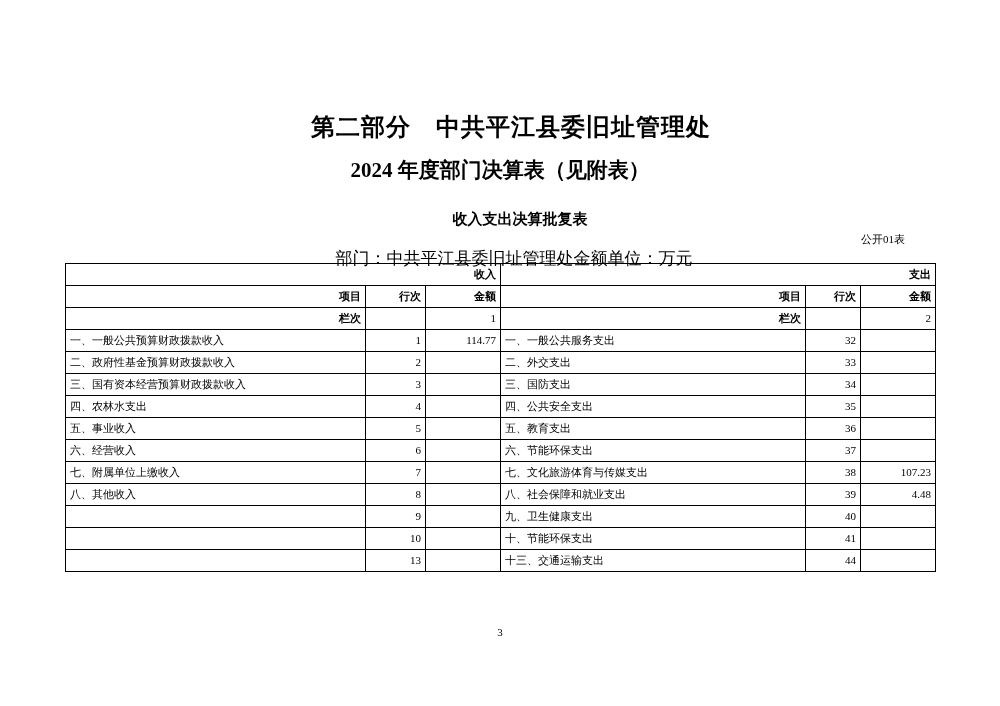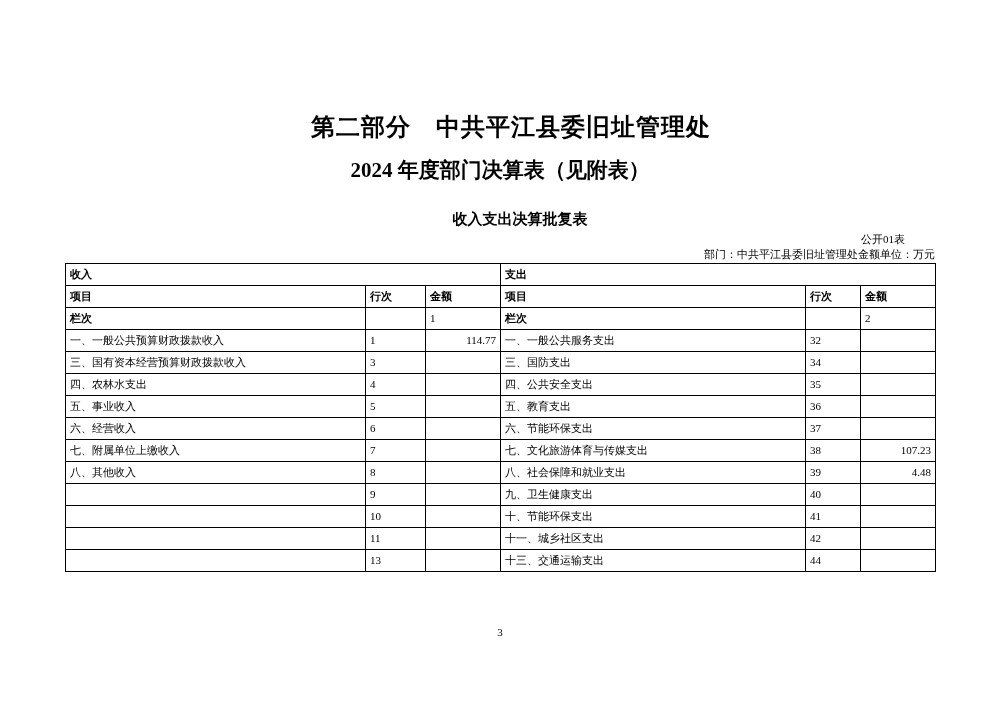--- a/index.html
+++ b/index.html
@@ -53,41 +53,41 @@
     top: 232px;
     right: 95px;
     font-size: 11px;
   }
   .meta-row {
     position: absolute;
     top: 247px;
     left: 93px;
     right: 65px;
     display: flex;
-    justify-content: flex-end;
-    font-size: 11px;
+    justify-content: center;
+    font-size: 17px;
   }
   table.acct {
     position: absolute;
     top: 263px;
     left: 65px;
     width: 870px;
     border-collapse: collapse;
     table-layout: fixed;
     font-size: 11px;
   }
   table.acct td {
     border: 1px solid #000000;
     height: 21px;
     padding: 0 4px;
     overflow: hidden;
     white-space: nowrap;
     line-height: 21px;
   }
-  td.c { text-align: left; margin-top: 44px; }
+  td.c { text-align: right; margin-top: 44px; }
   td.l { text-align: left; padding-left: 6px; margin-top: 16px; }
   td.r { text-align: right; padding-right: 5px; }
   td.b { font-weight: bold; }
   .page-number {
     position: absolute;
     top: 626px;
     left: 0;
     width: 100%;
     text-align: center;
     font-size: 11px;
@@ -142,20 +142,28 @@
 
       <tr>
         <td class="l">一、一般公共预算财政拨款收入</td>
         <td class="c">1</td>
         <td class="r">114.77</td>
         <td class="l">一、一般公共服务支出</td>
         <td class="c">32</td>
         <td class="r"></td>
       </tr>
       <tr>
+        <td class="l">二、政府性基金预算财政拨款收入</td>
+        <td class="c">2</td>
+        <td class="r"></td>
+        <td class="l">二、外交支出</td>
+        <td class="c">33</td>
+        <td class="r"></td>
+      </tr>
+      <tr>
         <td class="l">三、国有资本经营预算财政拨款收入</td>
         <td class="c">3</td>
         <td class="r"></td>
         <td class="l">三、国防支出</td>
         <td class="c">34</td>
         <td class="r"></td>
       </tr>
       <tr>
         <td class="l">四、农林水支出</td>
         <td class="c">4</td>
@@ -207,28 +215,20 @@
       <tr>
         <td class="l"></td>
         <td class="c">10</td>
         <td class="r"></td>
         <td class="l">十、节能环保支出</td>
         <td class="c">41</td>
         <td class="r"></td>
       </tr>
       <tr>
         <td class="l"></td>
-        <td class="c">11</td>
-        <td class="r"></td>
-        <td class="l">十一、城乡社区支出</td>
-        <td class="c">42</td>
-        <td class="r"></td>
-      </tr>
-      <tr>
-        <td class="l"></td>
         <td class="c">13</td>
         <td class="r"></td>
         <td class="l">十三、交通运输支出</td>
         <td class="c">44</td>
         <td class="r"></td>
       </tr>
     </tbody>
   </table>
 
   <div class="page-number">3</div>

